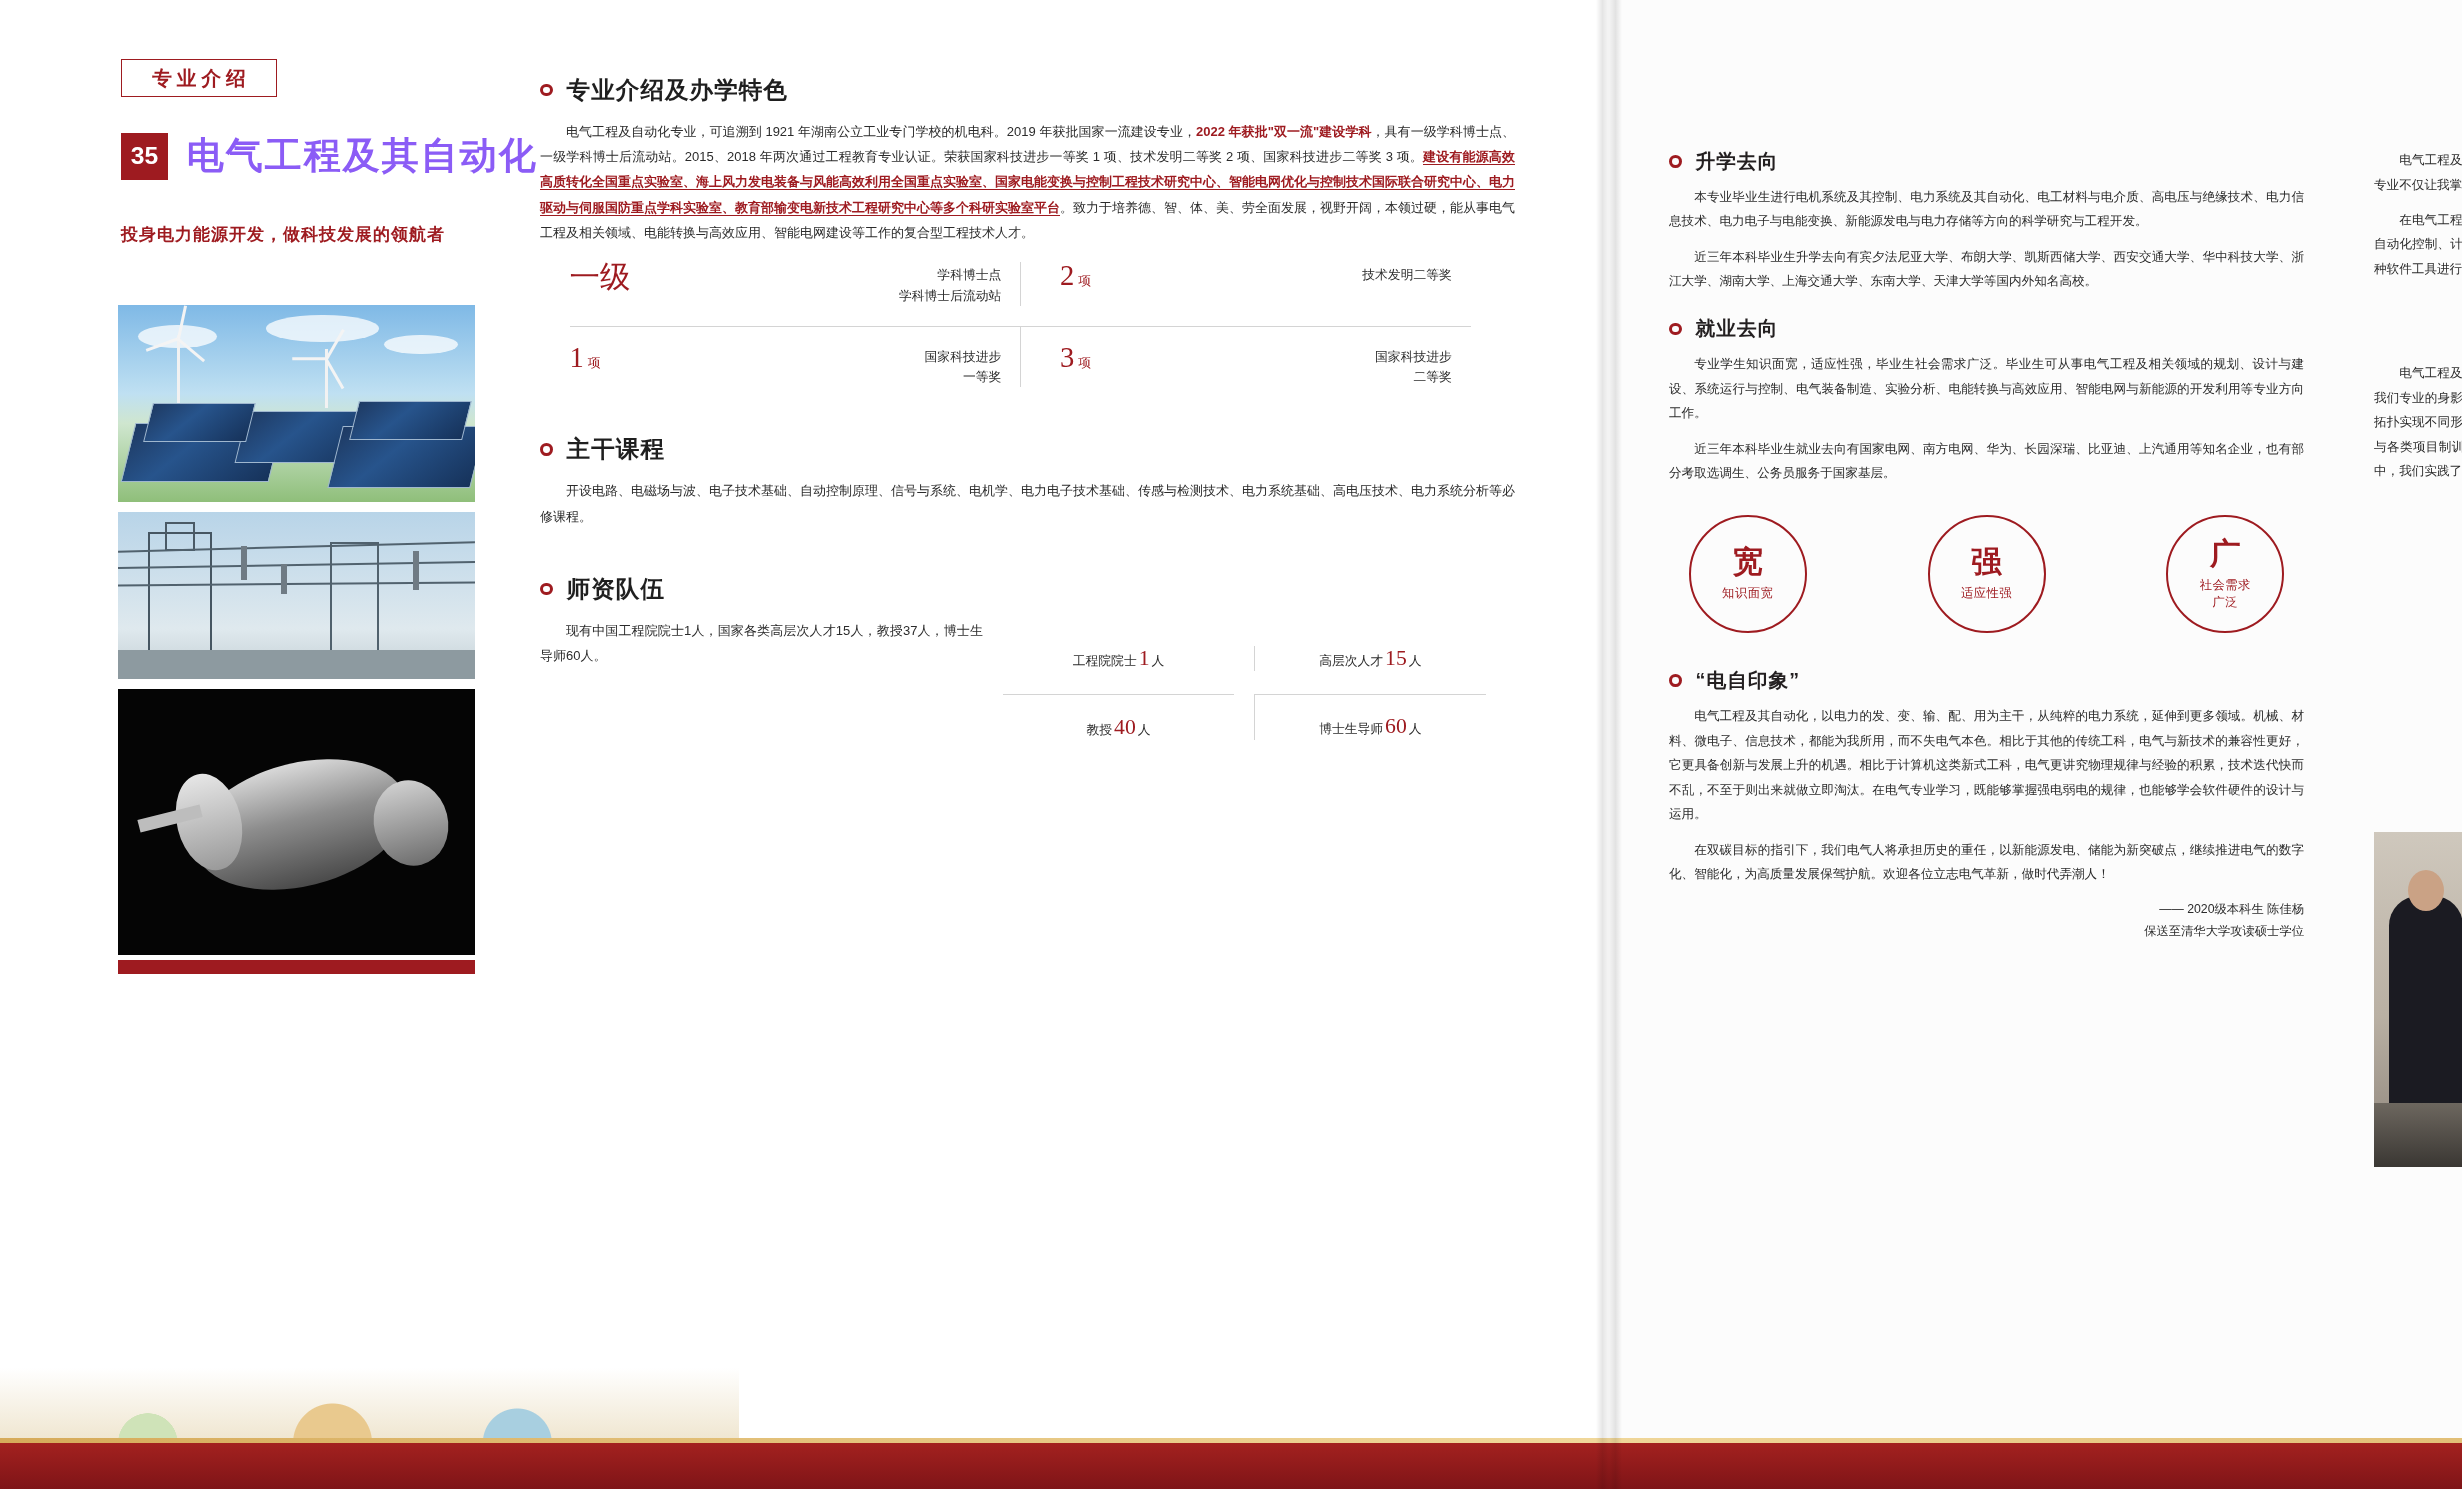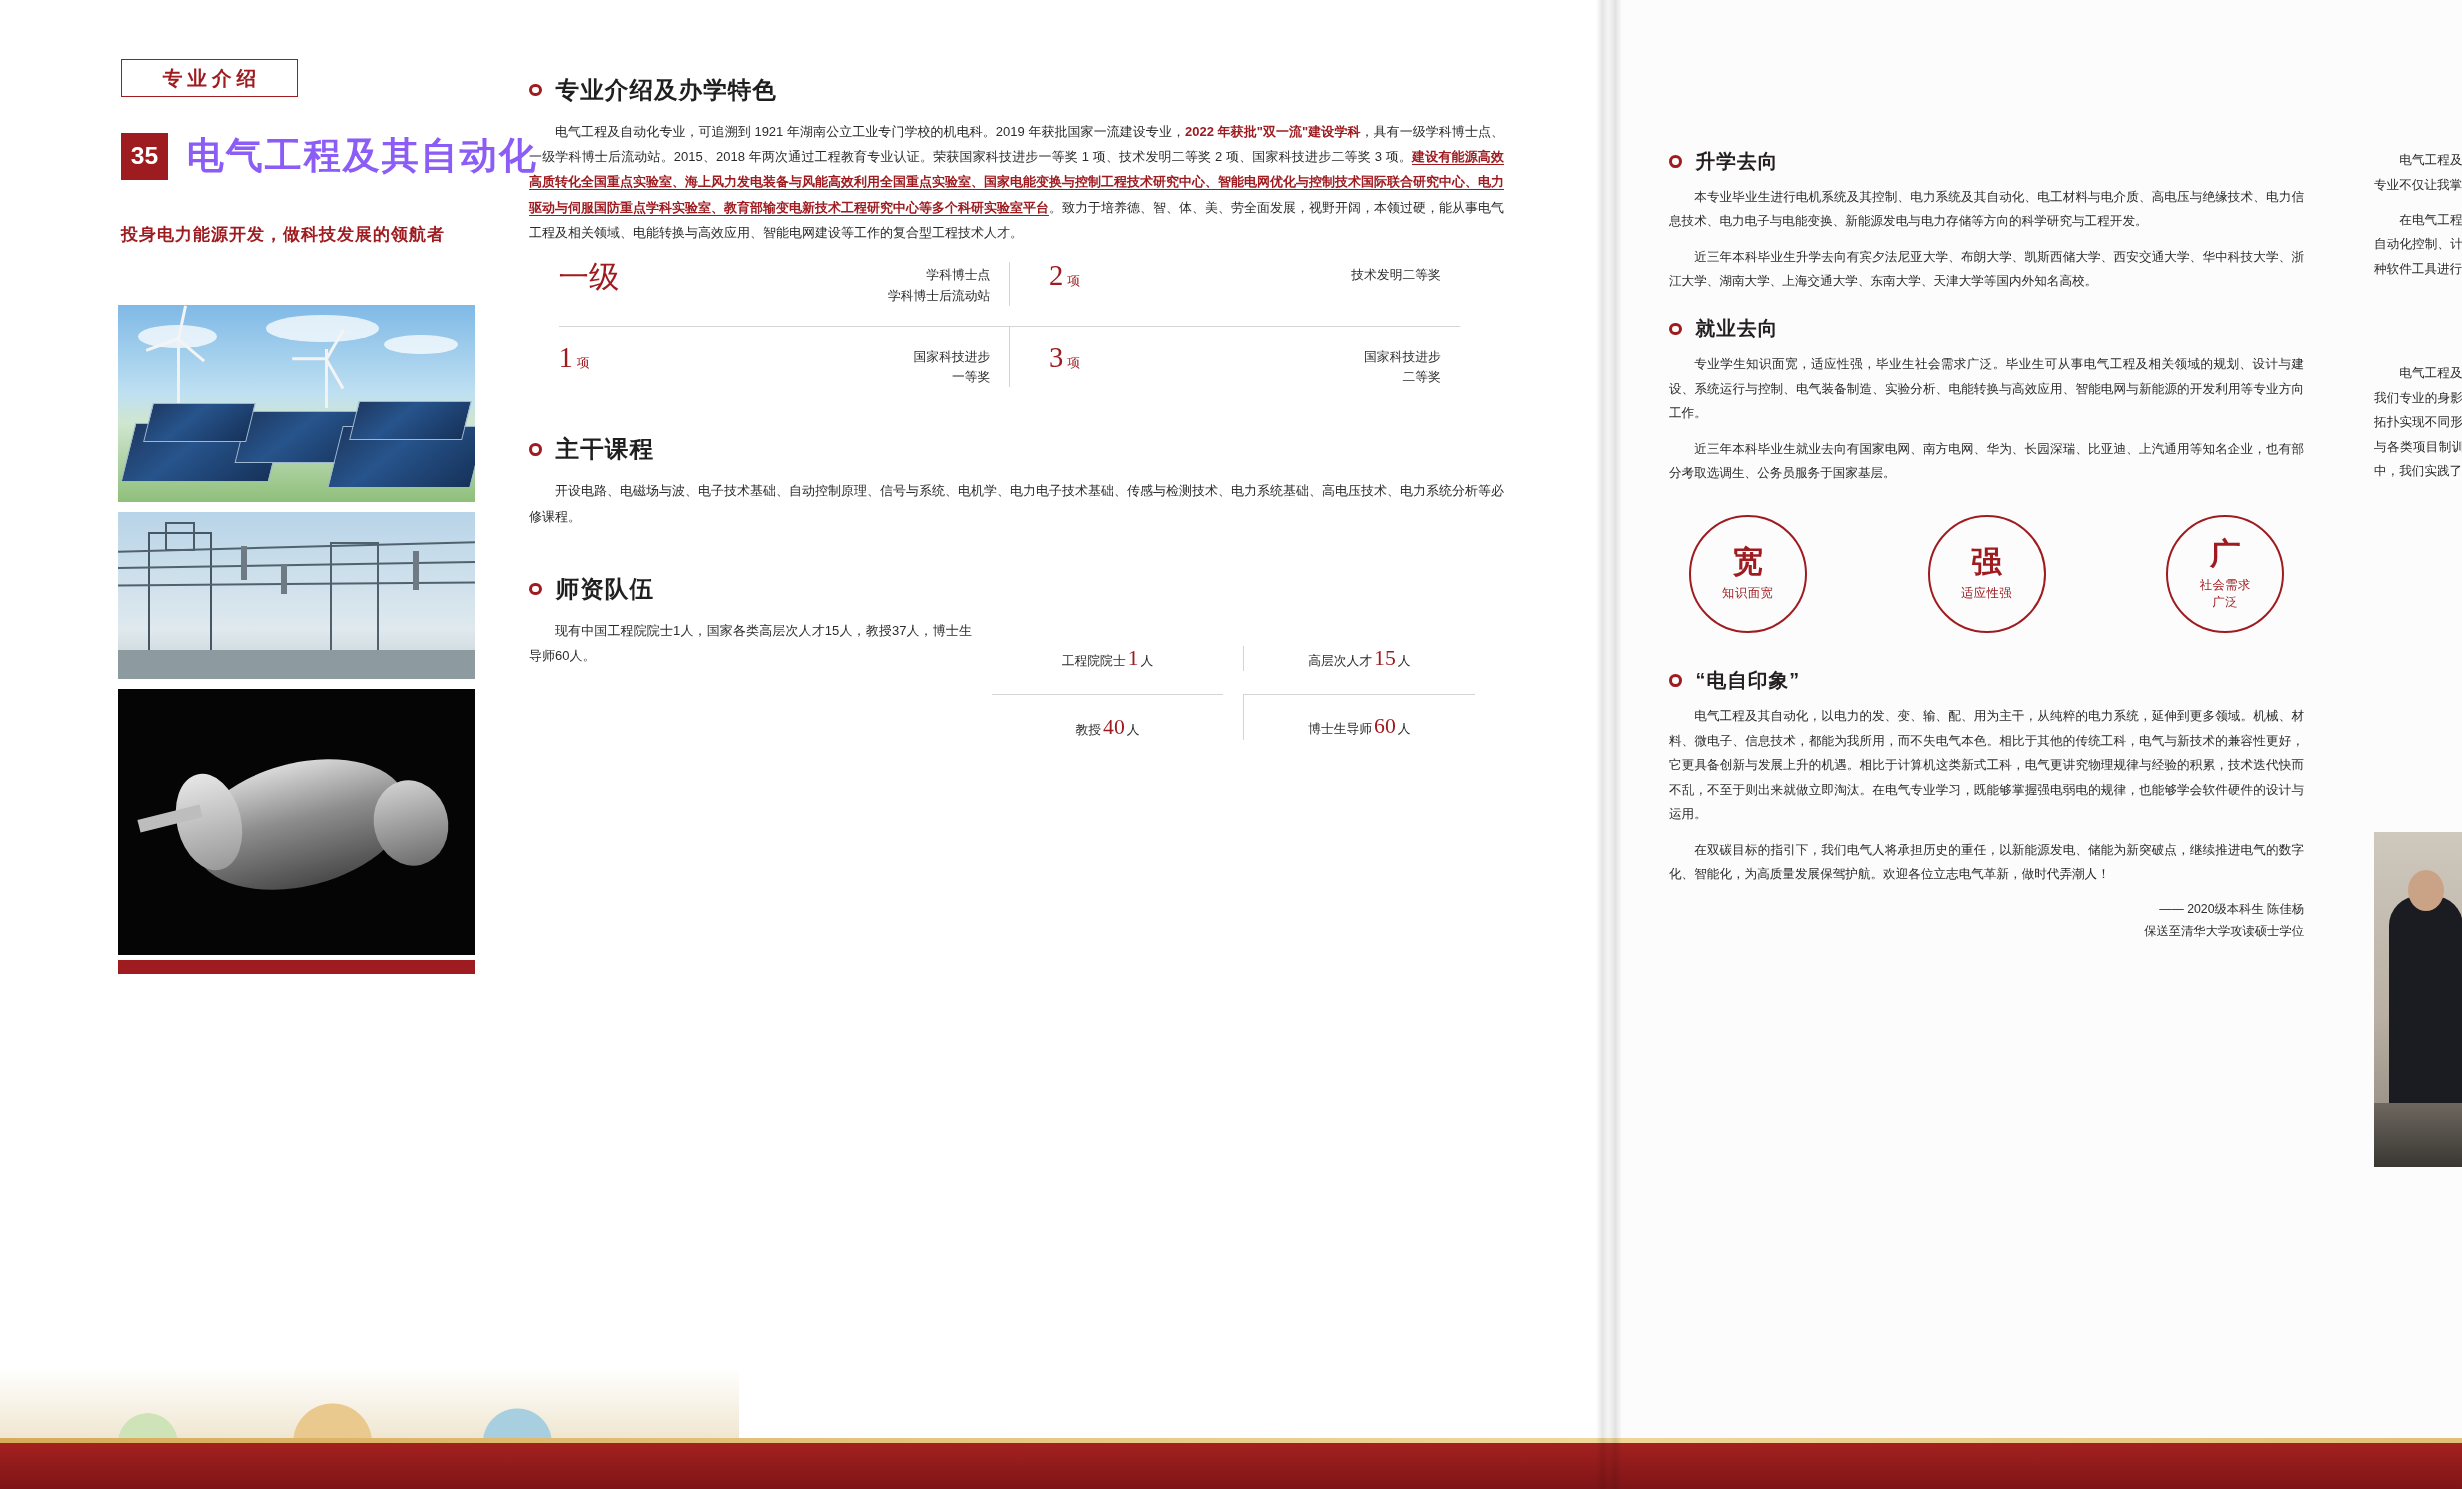--- a/index.html
+++ b/index.html
@@ -37,21 +37,21 @@
     width: 25.6px; height: 1490px;
     background: linear-gradient(to right, rgba(0,0,0,0.00), rgba(0,0,0,0.10), rgba(0,0,0,0.03), rgba(0,0,0,0.10), rgba(0,0,0,0.00));
     z-index: 40;
     pointer-events: none;
   }
 
   
   .section-tag {
     position: absolute;
     left: 121px; top: 59px;
-    width: 177px; height: 38px;
+    width: 156px; height: 38px;
     border: 1.5px solid #9e1b20;
     display: flex; align-items: center; justify-content: center;
   }
   .section-tag span {
     font-size: 19.7px;
     letter-spacing: 4.9px;
     color: #9e1b20;
     font-weight: 700;
     padding-left: 4.9px;
   }
@@ -117,21 +117,21 @@
   .ph3-motor { position:absolute; border-radius:50% / 50%; }
 
   .left-red-bar {
     position:absolute;
     left:118px; top:960px;
     width:357px; height:13.8px;
     background:#9e1b20;
   }
 
   
-  .lcol { position: absolute; left: 529px; top: 74px; width: 975px; }
+  .lcol { position: absolute; left: 540px; top: 74px; width: 975px; }
   .bullet-head {
     display:flex; align-items:center;
     margin-bottom: 12.8px;
   }
   .bullet-dot {
     width: 12.8px; height: 12.8px; border-radius: 50%;
     border: 3.4px solid #9e1b20;
     margin-right: 13.8px;
     flex: none;
   }

